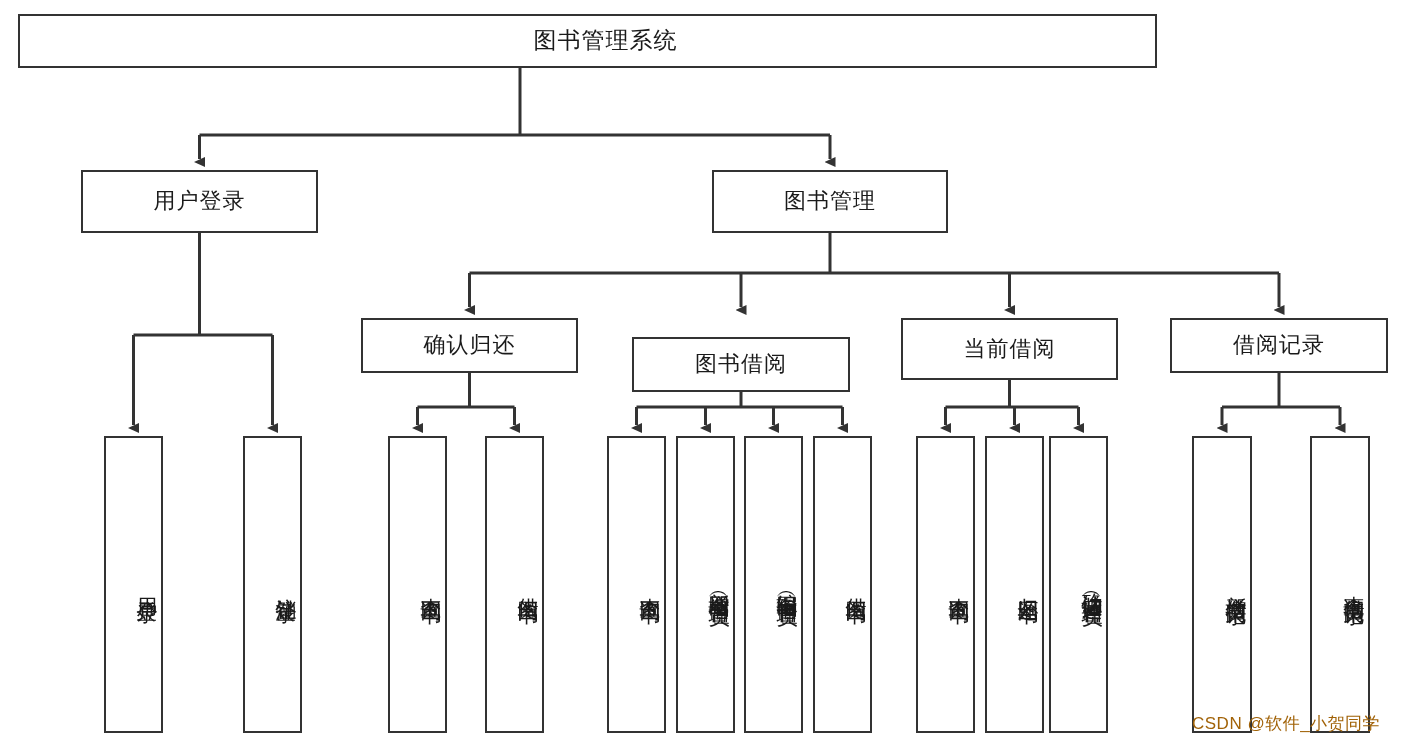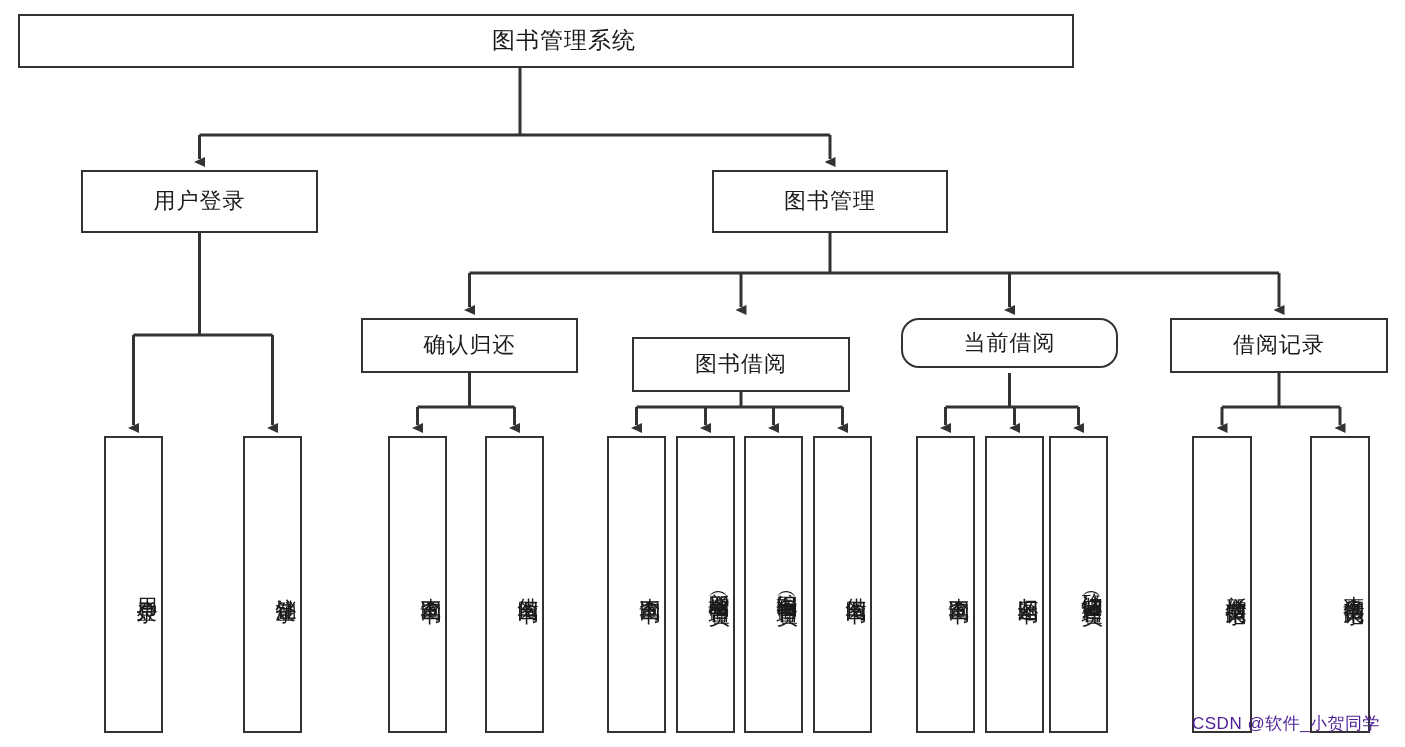--- a/index.html
+++ b/index.html
@@ -58,21 +58,21 @@
     white-space: normal;
   }
   .node-label {
     display: block;
   }
   #watermark {
     position: absolute;
     left: 1192px;
     top: 712px;
     font-size: 17px;
-    color: #4c1d95;
+    color: #a16207;
     white-space: nowrap;
     letter-spacing: 0.5px;
     pointer-events: none;
   }
 </style>
 </head>
 <body>
 
 <div id="diagram-root">
   <svg id="edges-layer" viewBox="0 0 1405 747">
@@ -111,38 +111,38 @@
         <path d="M945.5,407 L945.5,425" marker-end="url(#arrowhead)"></path>
         <path d="M1014.5,407 L1014.5,425" marker-end="url(#arrowhead)"></path>
         <path d="M1078.5,407 L1078.5,425" marker-end="url(#arrowhead)"></path>
         <path d="M1279,373 L1279,407"></path>
         <path d="M1222,407 L1340,407"></path>
         <path d="M1222,407 L1222,425" marker-end="url(#arrowhead)"></path>
         <path d="M1340,407 L1340,425" marker-end="url(#arrowhead)"></path>
       </g>
   </svg>
 
-  <div class="node horizontal root" style="left: 18px; top: 14px; width: 1056px; height: 54px; padding-left: 36px;">
+  <div class="node horizontal root" style="left: 18px; top: 14px; width: 1139px; height: 54px; padding-left: 36px;">
     <span class="node-label">图书管理系统</span>
   </div>
 
   <div id="nodes-container">
       <div class="node horizontal" style="left: 81px; top: 170px; width: 237px; height: 63px;">
         <span class="node-label">用户登录</span>
       </div>
       <div class="node horizontal" style="left: 712px; top: 170px; width: 236px; height: 63px; align-items: center;">
         <span class="node-label">图书管理</span>
       </div>
       <div class="node horizontal" style="left: 361px; top: 318px; width: 217px; height: 55px;">
         <span class="node-label">确认归还</span>
       </div>
       <div class="node horizontal" style="left: 632px; top: 318px; width: 218px; height: 55px; margin-top: 19px;">
         <span class="node-label">图书借阅</span>
       </div>
-      <div class="node horizontal" style="left: 901px; top: 318px; width: 217px; height: 50px; border-radius: 18px;">
+      <div class="node horizontal" style="left: 901px; top: 318px; width: 217px; height: 62px;">
         <span class="node-label">当前借阅</span>
       </div>
       <div class="node horizontal" style="left: 1170px; top: 318px; width: 218px; height: 55px;">
         <span class="node-label">借阅记录</span>
       </div>
       <div class="node vertical" style="left: 104px; top: 436px; width: 59px; height: 297px;">
         <span class="node-label">用户登录</span>
       </div>
       <div class="node vertical" style="left: 243px; top: 436px; width: 59px; height: 297px;">
         <span class="node-label">注销登录</span>

